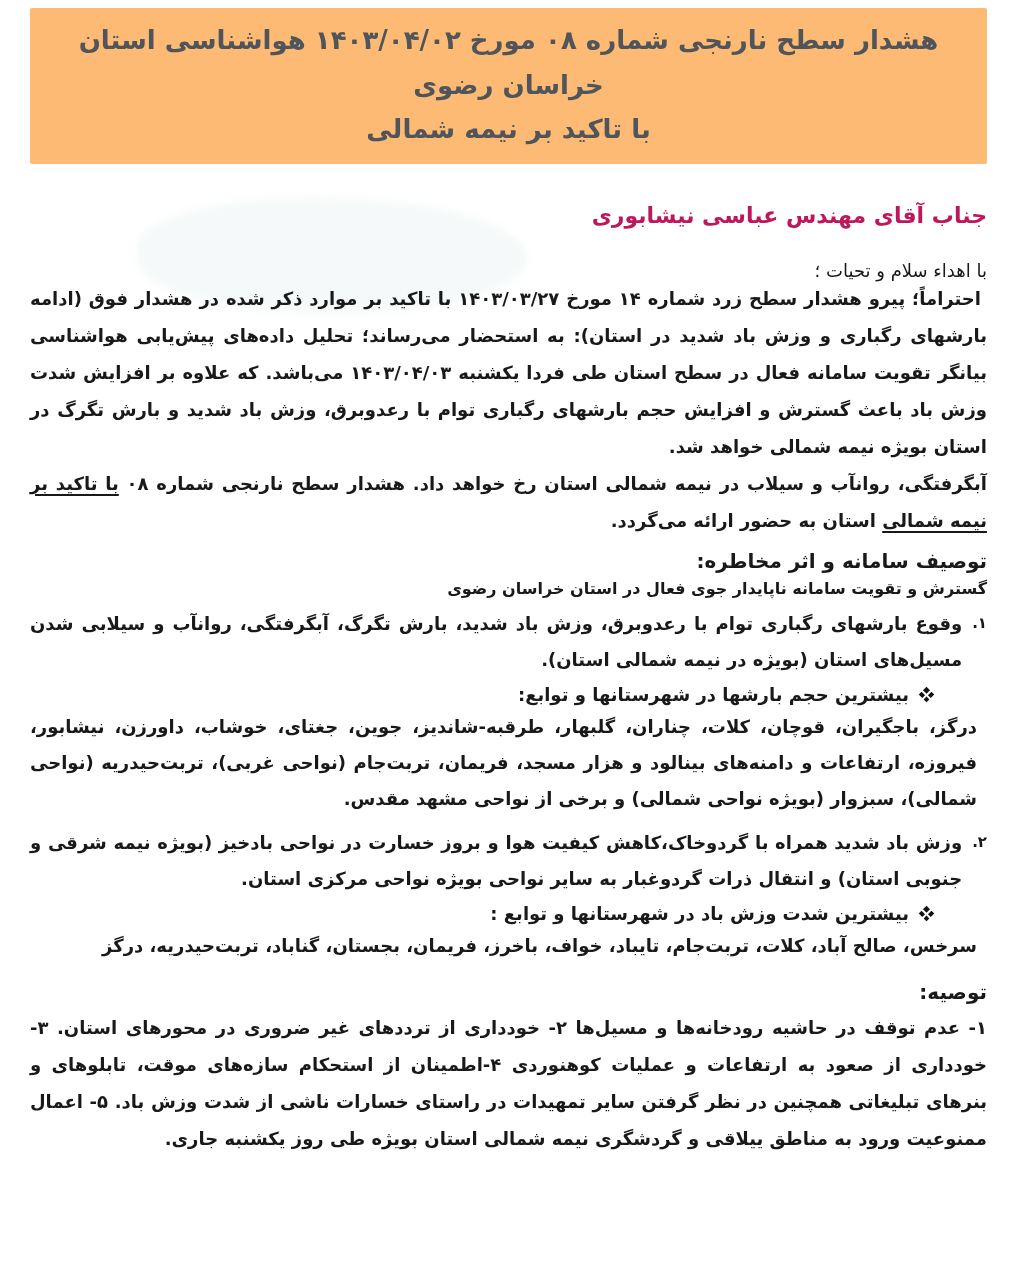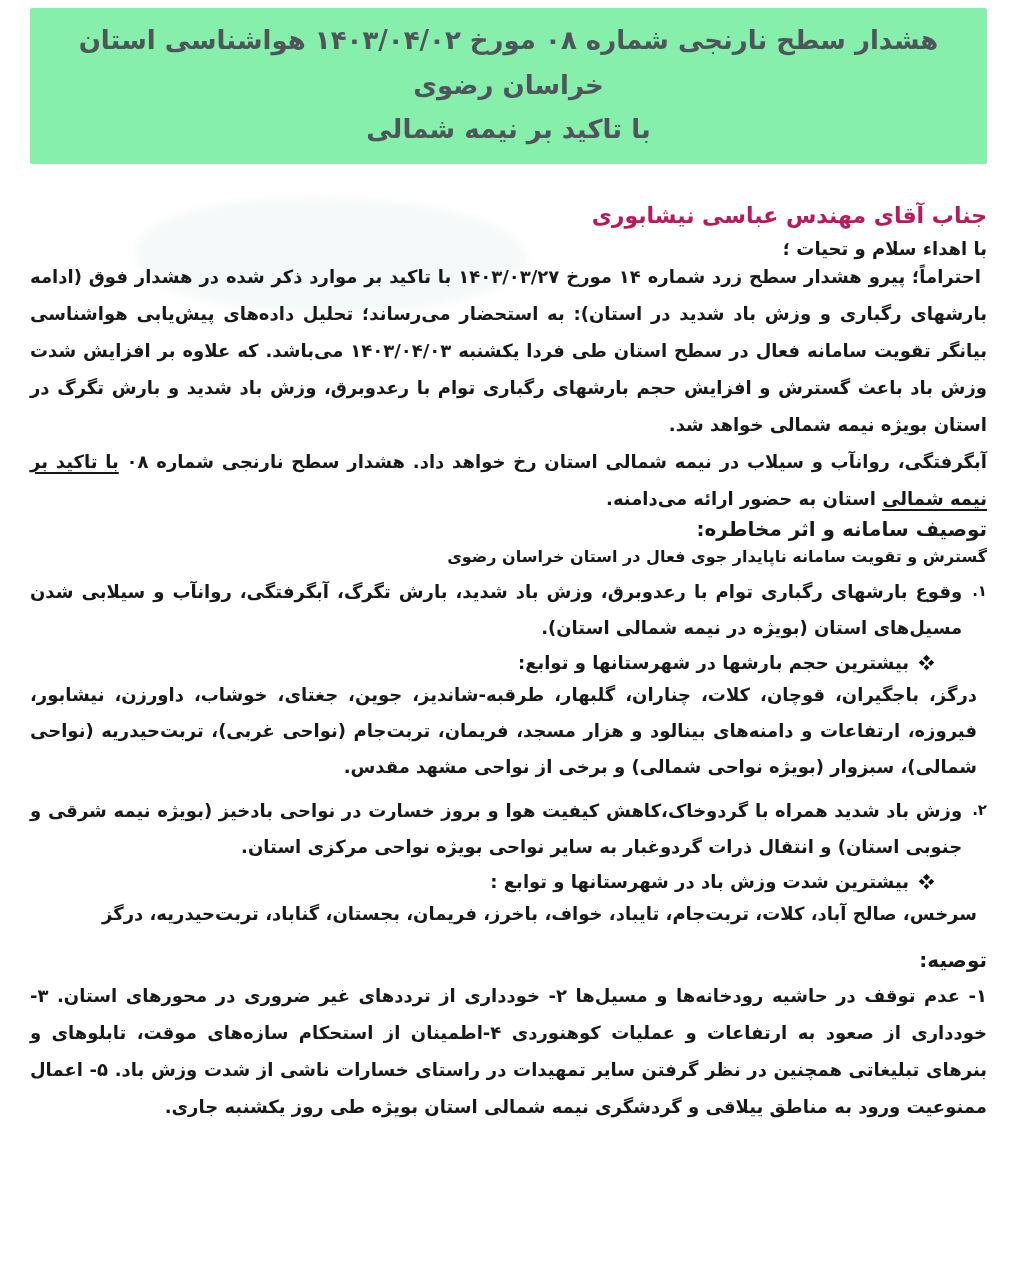--- a/index.html
+++ b/index.html
@@ -49,37 +49,38 @@
   .banner .banner-line { font-size: 26px; letter-spacing: 0; }
 
   .recipient {
     margin-top: 30px;
     font-size: 22px;
     font-weight: 700;
     line-height: 2.0;
     color: #be185d;
   }
   .greeting {
-    font-size: 18px;
-    font-weight: 700;
+    margin-top: 22px;
+    font-size: 18px;
+    font-weight: 400;
   }
   .body-par {
     font-size: 18px;
     font-weight: 700;
     line-height: 2.05;
     text-align: justify;
   }
   .body-par.first { text-indent: 6px; }
   .underline-phrase {
     text-decoration: underline;
     text-decoration-thickness: 1.5px;
     text-underline-offset: 4px;
   }
   .section-heading {
-    margin-top: 0;
+    margin-top: 10px;
     font-size: 20px;
     font-weight: 700;
   }
   .section-intro {
     margin-top: 6px;
     font-size: 16px;
     font-weight: 700;
   }
   .hazard-item {
     display: flex;
@@ -135,34 +136,34 @@
 </style>
 </head>
 <body>
 
 <div class="page">
   <div class="watermark"></div>
 
   <div class="content">
 
 
-    <div class="banner" id="banner" style="background: #86efac; color: rgb(79, 85, 90);">
+    <div class="banner" id="banner" style="background: #fdba74; color: rgb(79, 85, 90);">
       <div class="banner-line">هشدار سطح  نارنجی شماره ۰۸ مورخ ۱۴۰۳/۰۴/۰۲ هواشناسی استان خراسان رضوی</div>
       <div class="banner-line">با تاکید بر نیمه شمالی</div>
     </div>
 
     <div class="recipient">
       <div>جناب آقای مهندس عباسی نیشابوری</div>
     </div>
 
     <div class="greeting">با اهداء سلام و تحیات ؛</div>
 
     <p class="body-par first">احتراماً؛ پیرو هشدار سطح زرد شماره ۱۴ مورخ ۱۴۰۳/۰۳/۲۷ با تاکید بر موارد ذکر شده در هشدار فوق (ادامه بارشهای رگباری و وزش باد شدید در استان): به استحضار می‌رساند؛ تحلیل داده‌های پیش‌یابی هواشناسی بیانگر تقویت سامانه فعال در سطح استان طی فردا یکشنبه ۱۴۰۳/۰۴/۰۳ می‌باشد. که علاوه بر افزایش شدت وزش باد باعث گسترش و افزایش حجم بارشهای رگباری توام با رعدوبرق، وزش باد شدید و بارش تگرگ در استان بویژه نیمه شمالی خواهد شد.</p>
 
-    <p class="body-par"><span>آبگرفتگی، روانآب و سیلاب در نیمه شمالی استان رخ خواهد داد. هشدار سطح نارنجی شماره ۰۸ </span><span class="underline-phrase">با تاکید بر نیمه شمالی</span><span> استان به حضور ارائه می‌دامنه.</span></p>
+    <p class="body-par"><span>آبگرفتگی، روانآب و سیلاب در نیمه شمالی استان رخ خواهد داد. هشدار سطح نارنجی شماره ۰۸ </span><span class="underline-phrase">با تاکید بر نیمه شمالی</span><span> استان به حضور ارائه می‌گردد.</span></p>
 
     <div class="section-heading">توصیف سامانه و اثر مخاطره:</div>
     <div class="section-intro">گسترش و تقویت سامانه ناپایدار جوی فعال در استان خراسان رضوی</div>
 
     <div class="hazard-item">
       <span class="item-number">۱.</span>
       <div class="item-text">وقوع بارشهای رگباری توام با رعدوبرق، وزش باد شدید، بارش تگرگ، آبگرفتگی، روانآب و سیلابی شدن مسیل‌های استان (بویژه در نیمه شمالی استان).</div>
     </div>
 
     <div class="bullet-row">

